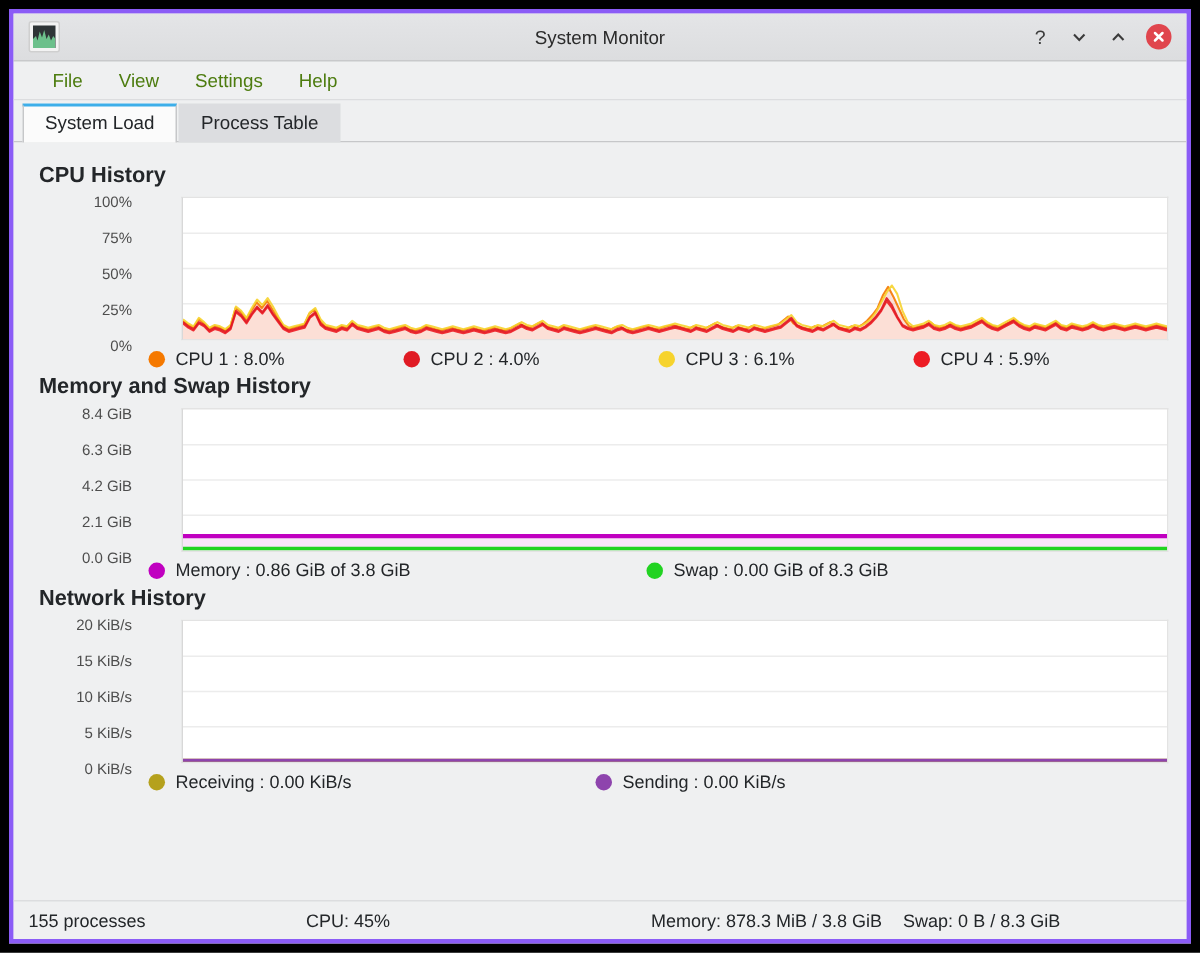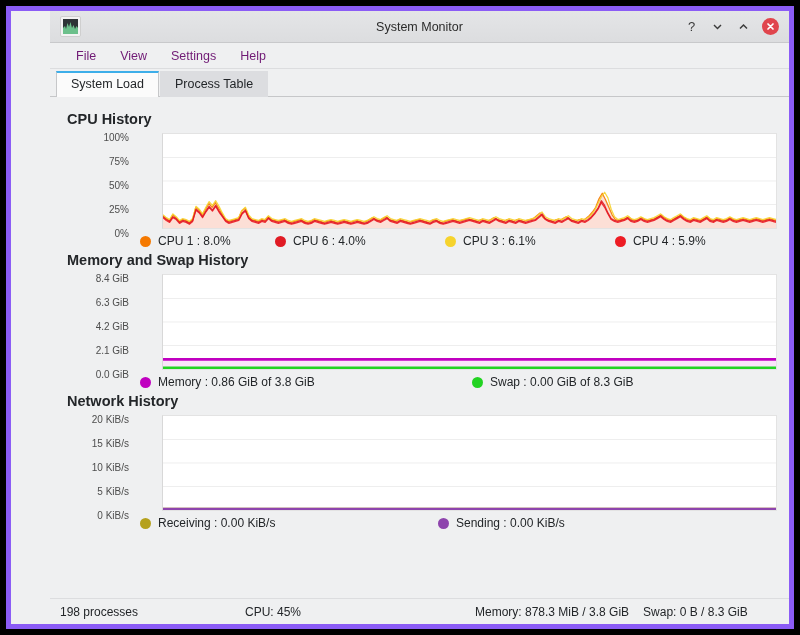--- a/index.html
+++ b/index.html
@@ -13,26 +13,25 @@
     overflow: hidden;
     font-family: "Liberation Sans", sans-serif;
   }
   #window {
     position: absolute;
     left: 6px;
     top: 6px;
     width: 788px;
     height: 623px;
     background: #eff0f1;
-    border: 5px solid #8b5cf6;
+    border: 3px solid #8b5cf6;
     box-sizing: border-box;
     display: flex;
     flex-direction: column;
     overflow: hidden;
-    padding-left: 39px;
   }
   
   #titlebar {
     height: 32px;
     flex: 0 0 32px;
     background: linear-gradient(to bottom, #e4e5e7 0%, #dcdddf 100%);
     border-bottom: 1px solid #c8c9cb;
     display: flex;
     align-items: center;
     position: relative;
@@ -98,21 +97,21 @@
     flex: 0 0 25px;
     background: #eff0f1;
     display: flex;
     align-items: center;
     padding-left: 14px;
     gap: 0px;
     border-bottom: 1px solid #dcdddf;
   }
   .menu-item {
     font-size: 12.5px;
-    color: #701a75;
+    color: #4d7c0f;
     padding: 3px 12px;
     border-radius: 2px;
     cursor: default;
   }
   
   #tabbar {
     height: 28px;
     flex: 0 0 28px;
     background: #eff0f1;
     display: flex;
@@ -291,27 +290,27 @@
               <line x1="0" y1="75" x2="680" y2="75" stroke="#ececec" stroke-width="1"></line>
               <polygon points="0,100 0.00,87.00 3.64,90.00 7.27,92.00 10.91,86.00 14.55,89.00 18.18,93.00 21.82,91.00 25.45,92.00 29.09,94.00 32.73,91.00 36.36,78.00 40.00,81.00 43.64,86.00 47.27,80.00 50.91,74.00 54.55,78.00 58.18,73.00 61.82,79.00 65.45,85.00 69.09,91.00 72.73,93.00 76.36,92.00 80.00,91.00 83.64,90.00 87.27,82.00 90.91,79.00 94.55,87.00 98.18,91.00 101.82,92.00 105.45,93.00 109.09,91.00 112.73,92.00 116.36,88.00 120.00,91.00 123.64,92.00 127.27,93.00 130.91,92.00 134.55,91.00 138.18,93.00 141.82,94.00 145.45,93.00 149.09,92.00 152.73,91.00 156.36,93.00 160.00,94.00 163.64,93.00 167.27,91.00 170.91,92.00 174.55,93.00 178.18,94.00 181.82,93.00 185.45,92.00 189.09,93.00 192.73,94.00 196.36,93.00 200.00,92.00 203.64,93.00 207.27,94.00 210.91,93.00 214.55,92.00 218.18,93.00 221.82,94.00 225.45,93.00 229.09,91.00 232.73,89.00 236.36,91.00 240.00,92.00 243.64,90.00 247.27,88.00 250.91,91.00 254.55,92.00 258.18,93.00 261.82,91.00 265.45,92.00 269.09,93.00 272.73,94.00 276.36,93.00 280.00,92.00 283.64,91.00 287.27,92.00 290.91,93.00 294.55,94.00 298.18,92.00 301.82,91.00 305.45,93.00 309.09,94.00 312.73,93.00 316.36,92.00 320.00,91.00 323.64,92.00 327.27,93.00 330.91,92.00 334.55,91.00 338.18,90.00 341.82,91.00 345.45,92.00 349.09,93.00 352.73,91.00 356.36,92.00 360.00,93.00 363.64,91.00 367.27,89.00 370.91,91.00 374.55,92.00 378.18,93.00 381.82,91.00 385.45,92.00 389.09,93.00 392.73,91.00 396.36,92.00 400.00,93.00 403.64,92.00 407.27,91.00 410.91,90.00 414.55,87.00 418.18,84.00 421.82,89.00 425.45,91.00 429.09,92.00 432.73,93.00 436.36,91.00 440.00,92.00 443.64,90.00 447.27,88.00 450.91,91.00 454.55,92.00 458.18,93.00 461.82,91.00 465.45,92.00 469.09,90.00 472.73,87.00 476.36,83.00 480.00,78.00 483.64,69.00 487.27,63.00 490.91,70.00 494.55,78.00 498.18,86.00 501.82,91.00 505.45,92.00 509.09,91.00 512.73,90.00 516.36,88.00 520.00,91.00 523.64,92.00 527.27,91.00 530.91,89.00 534.55,91.00 538.18,92.00 541.82,91.00 545.45,90.00 549.09,88.00 552.73,86.00 556.36,89.00 560.00,91.00 563.64,92.00 567.27,90.00 570.91,88.00 574.55,86.00 578.18,89.00 581.82,91.00 585.45,92.00 589.09,90.00 592.73,91.00 596.36,92.00 600.00,90.00 603.64,88.00 607.27,91.00 610.91,92.00 614.55,90.00 618.18,91.00 621.82,92.00 625.45,91.00 629.09,89.00 632.73,91.00 636.36,92.00 640.00,91.00 643.64,90.00 647.27,91.00 650.91,92.00 654.55,91.00 658.18,90.00 661.82,91.00 665.45,92.00 669.09,91.00 672.73,90.00 676.36,91.00 680.00,92.00 680,100" fill="#f5a28a" fill-opacity="0.35" stroke="none"></polygon>
               <polyline points="0.00,87.00 3.64,90.00 7.27,92.00 10.91,86.00 14.55,89.00 18.18,93.00 21.82,91.00 25.45,92.00 29.09,94.00 32.73,91.00 36.36,78.00 40.00,81.00 43.64,86.00 47.27,80.00 50.91,74.00 54.55,78.00 58.18,73.00 61.82,79.00 65.45,85.00 69.09,91.00 72.73,93.00 76.36,92.00 80.00,91.00 83.64,90.00 87.27,82.00 90.91,79.00 94.55,87.00 98.18,91.00 101.82,92.00 105.45,93.00 109.09,91.00 112.73,92.00 116.36,88.00 120.00,91.00 123.64,92.00 127.27,93.00 130.91,92.00 134.55,91.00 138.18,93.00 141.82,94.00 145.45,93.00 149.09,92.00 152.73,91.00 156.36,93.00 160.00,94.00 163.64,93.00 167.27,91.00 170.91,92.00 174.55,93.00 178.18,94.00 181.82,93.00 185.45,92.00 189.09,93.00 192.73,94.00 196.36,93.00 200.00,92.00 203.64,93.00 207.27,94.00 210.91,93.00 214.55,92.00 218.18,93.00 221.82,94.00 225.45,93.00 229.09,91.00 232.73,89.00 236.36,91.00 240.00,92.00 243.64,90.00 247.27,88.00 250.91,91.00 254.55,92.00 258.18,93.00 261.82,91.00 265.45,92.00 269.09,93.00 272.73,94.00 276.36,93.00 280.00,92.00 283.64,91.00 287.27,92.00 290.91,93.00 294.55,94.00 298.18,92.00 301.82,91.00 305.45,93.00 309.09,94.00 312.73,93.00 316.36,92.00 320.00,91.00 323.64,92.00 327.27,93.00 330.91,92.00 334.55,91.00 338.18,90.00 341.82,91.00 345.45,92.00 349.09,93.00 352.73,91.00 356.36,92.00 360.00,93.00 363.64,91.00 367.27,89.00 370.91,91.00 374.55,92.00 378.18,93.00 381.82,91.00 385.45,92.00 389.09,93.00 392.73,91.00 396.36,92.00 400.00,93.00 403.64,92.00 407.27,91.00 410.91,90.00 414.55,87.00 418.18,84.00 421.82,89.00 425.45,91.00 429.09,92.00 432.73,93.00 436.36,91.00 440.00,92.00 443.64,90.00 447.27,88.00 450.91,91.00 454.55,92.00 458.18,93.00 461.82,91.00 465.45,92.00 469.09,90.00 472.73,87.00 476.36,83.00 480.00,78.00 483.64,69.00 487.27,63.00 490.91,70.00 494.55,78.00 498.18,86.00 501.82,91.00 505.45,92.00 509.09,91.00 512.73,90.00 516.36,88.00 520.00,91.00 523.64,92.00 527.27,91.00 530.91,89.00 534.55,91.00 538.18,92.00 541.82,91.00 545.45,90.00 549.09,88.00 552.73,86.00 556.36,89.00 560.00,91.00 563.64,92.00 567.27,90.00 570.91,88.00 574.55,86.00 578.18,89.00 581.82,91.00 585.45,92.00 589.09,90.00 592.73,91.00 596.36,92.00 600.00,90.00 603.64,88.00 607.27,91.00 610.91,92.00 614.55,90.00 618.18,91.00 621.82,92.00 625.45,91.00 629.09,89.00 632.73,91.00 636.36,92.00 640.00,91.00 643.64,90.00 647.27,91.00 650.91,92.00 654.55,91.00 658.18,90.00 661.82,91.00 665.45,92.00 669.09,91.00 672.73,90.00 676.36,91.00 680.00,92.00" fill="none" stroke="#f57900" stroke-width="1.4" stroke-opacity="0.9" stroke-linejoin="round"></polyline>
               <polyline points="0.00,86.00 3.66,89.00 7.31,91.00 10.97,85.00 14.62,88.00 18.28,92.00 21.94,90.00 25.59,91.00 29.25,93.00 32.90,90.00 36.56,77.00 40.22,80.00 43.87,85.00 47.53,78.00 51.18,72.00 54.84,76.00 58.49,71.00 62.15,77.00 65.81,84.00 69.46,90.00 73.12,92.00 76.77,91.00 80.43,90.00 84.09,89.00 87.74,81.00 91.40,78.00 95.05,86.00 98.71,90.00 102.37,91.00 106.02,92.00 109.68,90.00 113.33,91.00 116.99,87.00 120.65,90.00 124.30,91.00 127.96,92.00 131.61,91.00 135.27,90.00 138.92,92.00 142.58,93.00 146.24,92.00 149.89,91.00 153.55,90.00 157.20,92.00 160.86,93.00 164.52,92.00 168.17,90.00 171.83,91.00 175.48,92.00 179.14,93.00 182.80,92.00 186.45,91.00 190.11,92.00 193.76,93.00 197.42,92.00 201.08,91.00 204.73,92.00 208.39,93.00 212.04,92.00 215.70,91.00 219.35,92.00 223.01,93.00 226.67,92.00 230.32,90.00 233.98,88.00 237.63,90.00 241.29,91.00 244.95,89.00 248.60,87.00 252.26,90.00 255.91,91.00 259.57,92.00 263.23,90.00 266.88,91.00 270.54,92.00 274.19,93.00 277.85,92.00 281.51,91.00 285.16,90.00 288.82,91.00 292.47,92.00 296.13,93.00 299.78,91.00 303.44,90.00 307.10,92.00 310.75,93.00 314.41,92.00 318.06,91.00 321.72,90.00 325.38,91.00 329.03,92.00 332.69,91.00 336.34,90.00 340.00,89.00 343.66,90.00 347.31,91.00 350.97,92.00 354.62,90.00 358.28,91.00 361.94,92.00 365.59,90.00 369.25,88.00 372.90,90.00 376.56,91.00 380.22,92.00 383.87,90.00 387.53,91.00 391.18,92.00 394.84,90.00 398.49,91.00 402.15,92.00 405.81,91.00 409.46,90.00 413.12,89.00 416.77,86.00 420.43,83.00 424.09,88.00 427.74,90.00 431.40,91.00 435.05,92.00 438.71,90.00 442.37,91.00 446.02,89.00 449.68,87.00 453.33,90.00 456.99,91.00 460.65,92.00 464.30,90.00 467.96,91.00 471.61,89.00 475.27,86.00 478.92,81.00 482.58,74.00 486.24,67.00 489.89,62.00 493.55,68.00 497.20,80.00 500.86,88.00 504.52,91.00 508.17,90.00 511.83,89.00 515.48,87.00 519.14,90.00 522.80,91.00 526.45,90.00 530.11,88.00 533.76,90.00 537.42,91.00 541.08,90.00 544.73,89.00 548.39,87.00 552.04,85.00 555.70,88.00 559.35,90.00 563.01,91.00 566.67,89.00 570.32,87.00 573.98,85.00 577.63,88.00 581.29,90.00 584.95,91.00 588.60,89.00 592.26,90.00 595.91,91.00 599.57,89.00 603.23,87.00 606.88,90.00 610.54,91.00 614.19,89.00 617.85,90.00 621.51,91.00 625.16,90.00 628.82,88.00 632.47,90.00 636.13,91.00 639.78,90.00 643.44,89.00 647.10,90.00 650.75,91.00 654.41,90.00 658.06,89.00 661.72,90.00 665.38,91.00 669.03,90.00 672.69,89.00 676.34,90.00 680.00,91.00" fill="none" stroke="#f6d32d" stroke-width="1.4" stroke-opacity="0.9" stroke-linejoin="round"></polyline>
               <polyline points="0.00,89.00 3.66,92.00 7.31,94.00 10.97,89.00 14.62,91.00 18.28,95.00 21.94,93.00 25.59,94.00 29.25,96.00 32.90,93.00 36.56,81.00 40.22,84.00 43.87,89.00 47.53,83.00 51.18,78.00 54.84,82.00 58.49,77.00 62.15,83.00 65.81,88.00 69.46,93.00 73.12,95.00 76.77,94.00 80.43,93.00 84.09,92.00 87.74,85.00 91.40,82.00 95.05,90.00 98.71,93.00 102.37,94.00 106.02,95.00 109.68,93.00 113.33,94.00 116.99,90.00 120.65,93.00 124.30,94.00 127.96,95.00 131.61,94.00 135.27,93.00 138.92,95.00 142.58,96.00 146.24,95.00 149.89,94.00 153.55,93.00 157.20,95.00 160.86,96.00 164.52,95.00 168.17,93.00 171.83,94.00 175.48,95.00 179.14,96.00 182.80,95.00 186.45,94.00 190.11,95.00 193.76,96.00 197.42,95.00 201.08,94.00 204.73,95.00 208.39,96.00 212.04,95.00 215.70,94.00 219.35,95.00 223.01,96.00 226.67,95.00 230.32,93.00 233.98,91.00 237.63,93.00 241.29,94.00 244.95,92.00 248.60,90.00 252.26,93.00 255.91,94.00 259.57,95.00 263.23,93.00 266.88,94.00 270.54,95.00 274.19,96.00 277.85,95.00 281.51,94.00 285.16,93.00 288.82,94.00 292.47,95.00 296.13,96.00 299.78,94.00 303.44,93.00 307.10,95.00 310.75,96.00 314.41,95.00 318.06,94.00 321.72,93.00 325.38,94.00 329.03,95.00 332.69,94.00 336.34,93.00 340.00,92.00 343.66,93.00 347.31,94.00 350.97,95.00 354.62,93.00 358.28,94.00 361.94,95.00 365.59,93.00 369.25,91.00 372.90,93.00 376.56,94.00 380.22,95.00 383.87,93.00 387.53,94.00 391.18,95.00 394.84,93.00 398.49,94.00 402.15,95.00 405.81,94.00 409.46,93.00 413.12,92.00 416.77,89.00 420.43,86.00 424.09,91.00 427.74,93.00 431.40,94.00 435.05,95.00 438.71,93.00 442.37,94.00 446.02,92.00 449.68,90.00 453.33,93.00 456.99,94.00 460.65,95.00 464.30,93.00 467.96,94.00 471.61,92.00 475.27,89.00 478.92,85.00 482.58,80.00 486.24,73.00 489.89,78.00 493.55,85.00 497.20,91.00 500.86,93.00 504.52,94.00 508.17,93.00 511.83,92.00 515.48,90.00 519.14,93.00 522.80,94.00 526.45,93.00 530.11,91.00 533.76,93.00 537.42,94.00 541.08,93.00 544.73,92.00 548.39,90.00 552.04,88.00 555.70,91.00 559.35,93.00 563.01,94.00 566.67,92.00 570.32,90.00 573.98,88.00 577.63,91.00 581.29,93.00 584.95,94.00 588.60,92.00 592.26,93.00 595.91,94.00 599.57,92.00 603.23,90.00 606.88,93.00 610.54,94.00 614.19,92.00 617.85,93.00 621.51,94.00 625.16,93.00 628.82,91.00 632.47,93.00 636.13,94.00 639.78,93.00 643.44,92.00 647.10,93.00 650.75,94.00 654.41,93.00 658.06,92.00 661.72,93.00 665.38,94.00 669.03,93.00 672.69,92.00 676.34,93.00 680.00,94.00" fill="none" stroke="#ed1c24" stroke-width="1.4" stroke-opacity="0.9" stroke-linejoin="round"></polyline>
               <polyline points="0.00,88.00 3.66,91.00 7.31,93.00 10.97,88.00 14.62,90.00 18.28,94.00 21.94,92.00 25.59,93.00 29.25,95.00 32.90,92.00 36.56,80.00 40.22,83.00 43.87,88.00 47.53,82.00 51.18,77.00 54.84,81.00 58.49,76.00 62.15,82.00 65.81,87.00 69.46,92.00 73.12,94.00 76.77,93.00 80.43,92.00 84.09,91.00 87.74,84.00 91.40,81.00 95.05,89.00 98.71,92.00 102.37,93.00 106.02,94.00 109.68,92.00 113.33,93.00 116.99,89.00 120.65,92.00 124.30,93.00 127.96,94.00 131.61,93.00 135.27,92.00 138.92,94.00 142.58,95.00 146.24,94.00 149.89,93.00 153.55,92.00 157.20,94.00 160.86,95.00 164.52,94.00 168.17,92.00 171.83,93.00 175.48,94.00 179.14,95.00 182.80,94.00 186.45,93.00 190.11,94.00 193.76,95.00 197.42,94.00 201.08,93.00 204.73,94.00 208.39,95.00 212.04,94.00 215.70,93.00 219.35,94.00 223.01,95.00 226.67,94.00 230.32,92.00 233.98,90.00 237.63,92.00 241.29,93.00 244.95,91.00 248.60,89.00 252.26,92.00 255.91,93.00 259.57,94.00 263.23,92.00 266.88,93.00 270.54,94.00 274.19,95.00 277.85,94.00 281.51,93.00 285.16,92.00 288.82,93.00 292.47,94.00 296.13,95.00 299.78,93.00 303.44,92.00 307.10,94.00 310.75,95.00 314.41,94.00 318.06,93.00 321.72,92.00 325.38,93.00 329.03,94.00 332.69,93.00 336.34,92.00 340.00,91.00 343.66,92.00 347.31,93.00 350.97,94.00 354.62,92.00 358.28,93.00 361.94,94.00 365.59,92.00 369.25,90.00 372.90,92.00 376.56,93.00 380.22,94.00 383.87,92.00 387.53,93.00 391.18,94.00 394.84,92.00 398.49,93.00 402.15,94.00 405.81,93.00 409.46,92.00 413.12,91.00 416.77,88.00 420.43,85.00 424.09,90.00 427.74,92.00 431.40,93.00 435.05,94.00 438.71,92.00 442.37,93.00 446.02,91.00 449.68,89.00 453.33,92.00 456.99,93.00 460.65,94.00 464.30,92.00 467.96,93.00 471.61,91.00 475.27,88.00 478.92,84.00 482.58,79.00 486.24,71.00 489.89,76.00 493.55,84.00 497.20,90.00 500.86,92.00 504.52,93.00 508.17,92.00 511.83,91.00 515.48,89.00 519.14,92.00 522.80,93.00 526.45,92.00 530.11,90.00 533.76,92.00 537.42,93.00 541.08,92.00 544.73,91.00 548.39,89.00 552.04,87.00 555.70,90.00 559.35,92.00 563.01,93.00 566.67,91.00 570.32,89.00 573.98,87.00 577.63,90.00 581.29,92.00 584.95,93.00 588.60,91.00 592.26,92.00 595.91,93.00 599.57,91.00 603.23,89.00 606.88,92.00 610.54,93.00 614.19,91.00 617.85,92.00 621.51,93.00 625.16,92.00 628.82,90.00 632.47,92.00 636.13,93.00 639.78,92.00 643.44,91.00 647.10,92.00 650.75,93.00 654.41,92.00 658.06,91.00 661.72,92.00 665.38,93.00 669.03,92.00 672.69,91.00 676.34,92.00 680.00,93.00" fill="none" stroke="#e01b24" stroke-width="1.4" stroke-opacity="0.9" stroke-linejoin="round"></polyline>
             </svg>
         </div>
       </div>
       <div class="legend">
-        <div class="legend-item" style="width:135px">
+        <div class="legend-item" style="width:170px">
           <span class="legend-dot" style="background: rgb(245, 121, 0);"></span>
           <span>CPU 1 : 8.0%</span>
         </div>
         <div class="legend-item" style="width:170px">
           <span class="legend-dot" style="background: rgb(224, 27, 36);"></span>
-          <span>CPU 6 : 4.0%</span>
+          <span>CPU 2 : 4.0%</span>
         </div>
         <div class="legend-item" style="width:170px">
           <span class="legend-dot" style="background: rgb(246, 211, 45);"></span>
           <span>CPU 3 : 6.1%</span>
         </div>
         <div class="legend-item">
           <span class="legend-dot" style="background: rgb(237, 28, 36);"></span>
           <span>CPU 4 : 5.9%</span>
         </div>
       </div>
@@ -378,21 +377,21 @@
         <div class="legend-item">
           <span class="legend-dot" style="background: rgb(142, 68, 173);"></span>
           <span>Sending : 0.00 KiB/s</span>
         </div>
       </div>
     </div>
 
   </div>
 
   <div id="statusbar">
-    <span style="width:185px">198 processes</span>
+    <span style="width:185px">155 processes</span>
     <span style="width:210px">CPU: 45%</span>
     <div class="sb-mem-swap">
       <span>Memory: 878.3 MiB / 3.8 GiB</span>
       <span>Swap: 0 B / 8.3 GiB</span>
     </div>
   </div>
 
 </div>
 
 </body></html>

